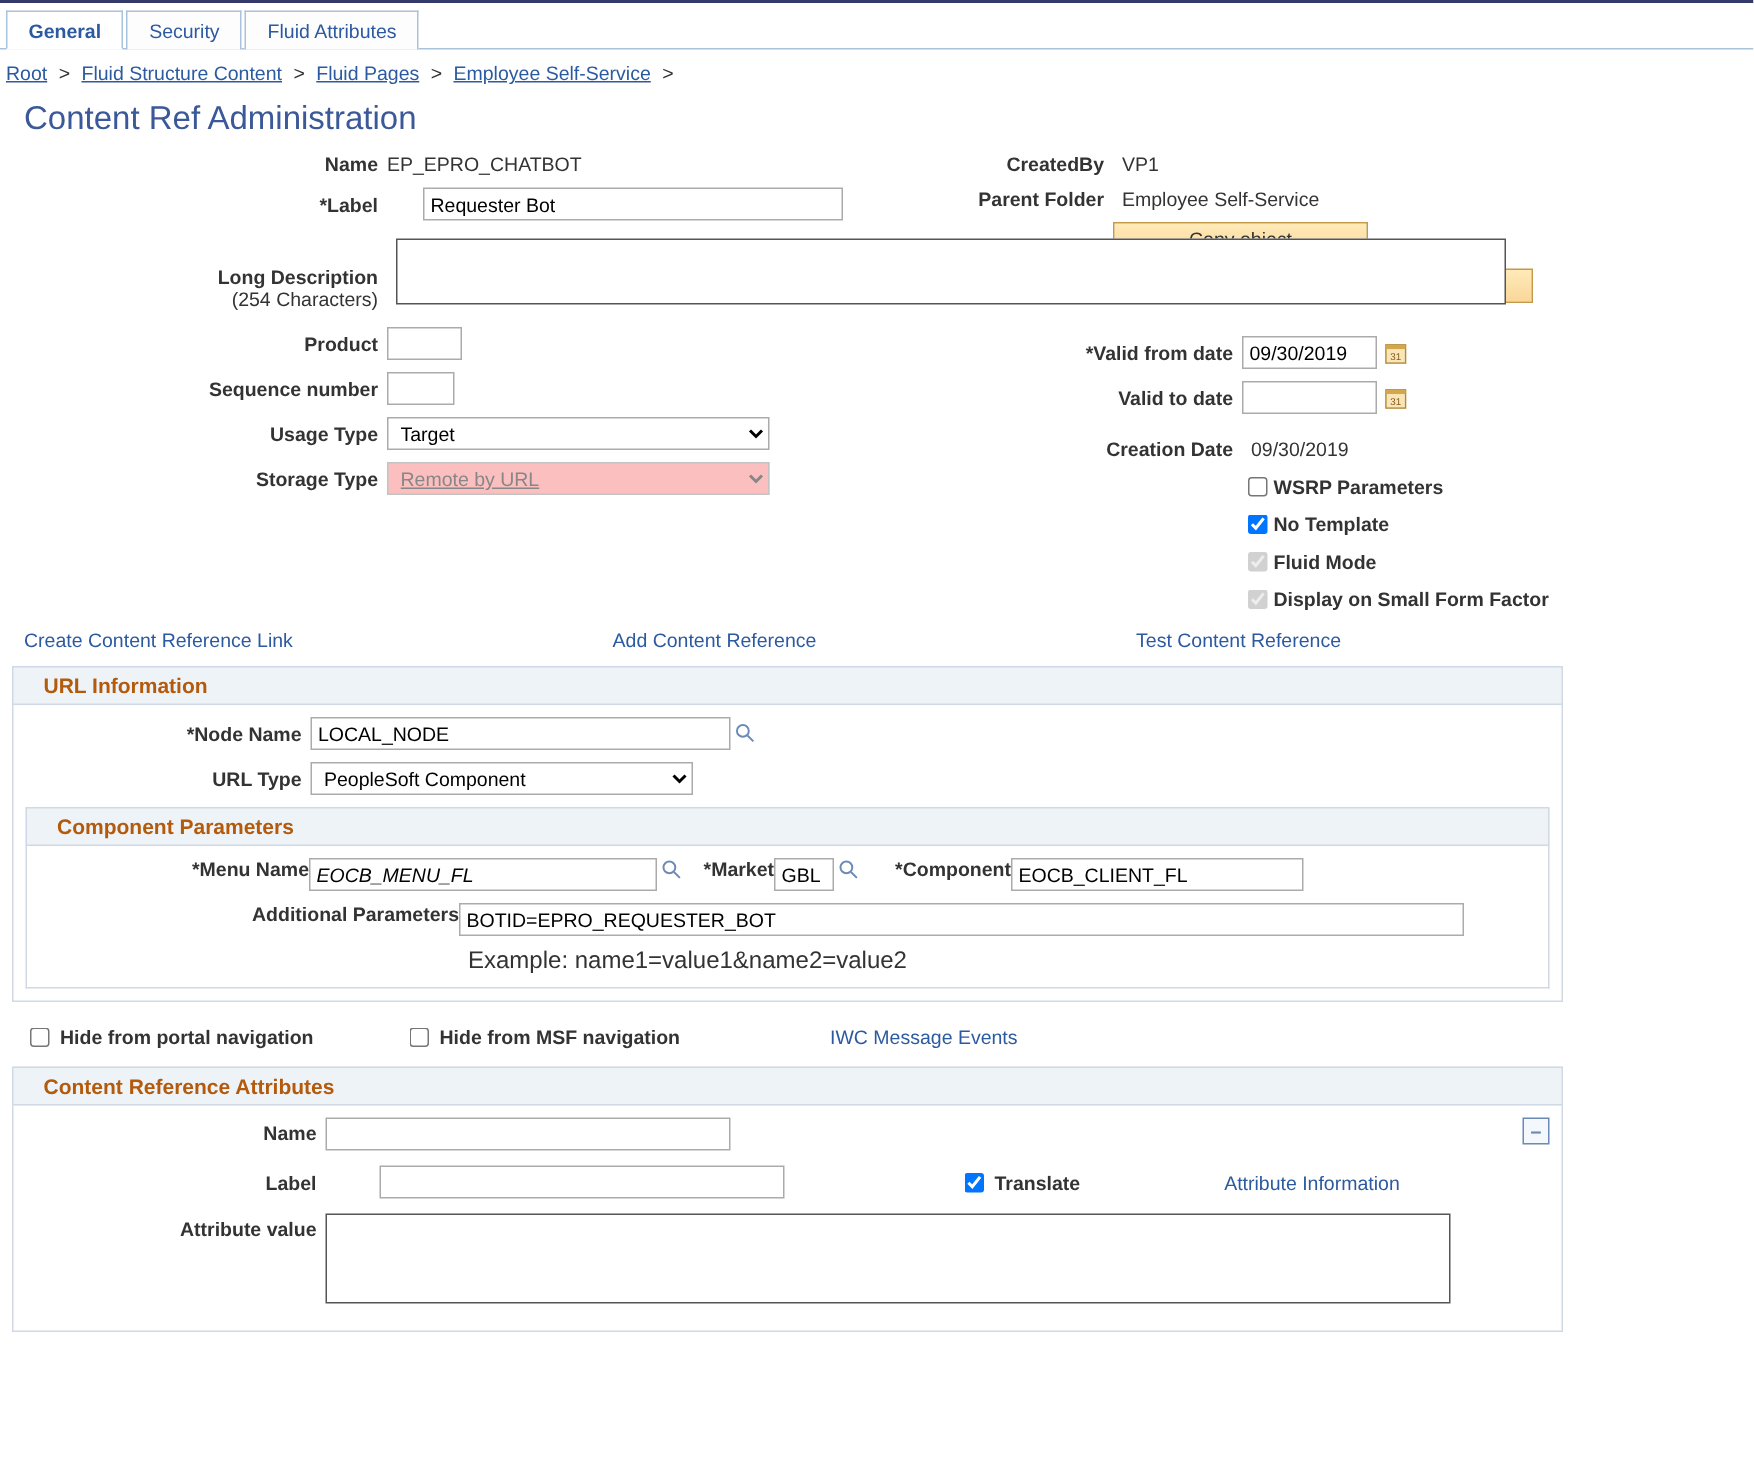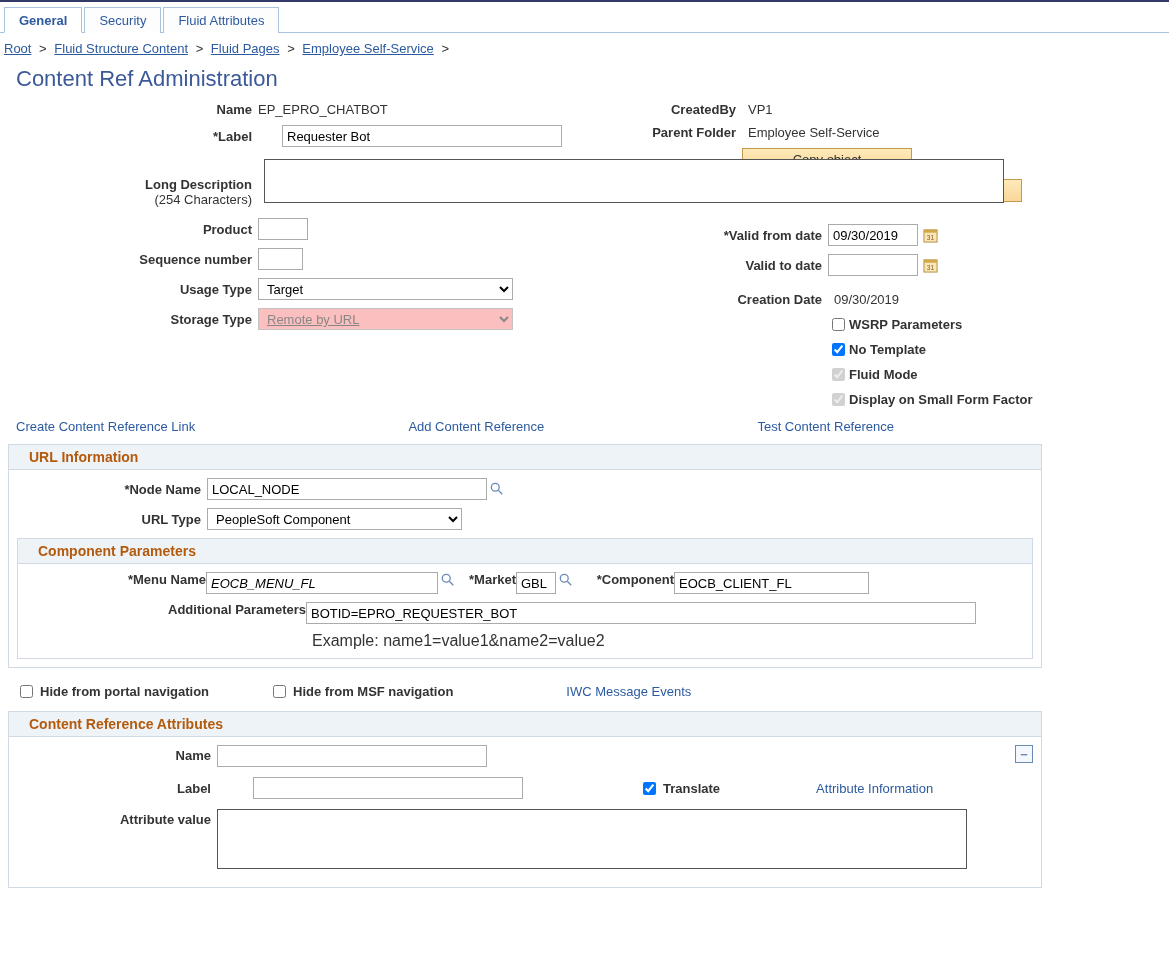--- a/index.html
+++ b/index.html
@@ -369,21 +369,21 @@
 
   <div class="nav-checks">
     <label>
       <input type="checkbox" style="">
       <span>Hide from portal navigation</span>
     </label>
     <label>
       <input type="checkbox" style="">
       <span>Hide from MSF navigation</span>
     </label>
-    <a href="#" style="margin-left:53px">IWC Message Events</a>
+    <a href="#" style="margin-left:40px">IWC Message Events</a>
   </div>
 
   <div class="section-h">Content Reference Attributes</div>
   <div class="section-body" style="position:relative;">
     <div style="position:absolute; right:8px; top:8px;">
       <div class="minus-box">−</div>
     </div>
     <div class="attr-row">
       <div class="attr-lbl">Name</div>
       <input type="text" style="width: 270px;">

